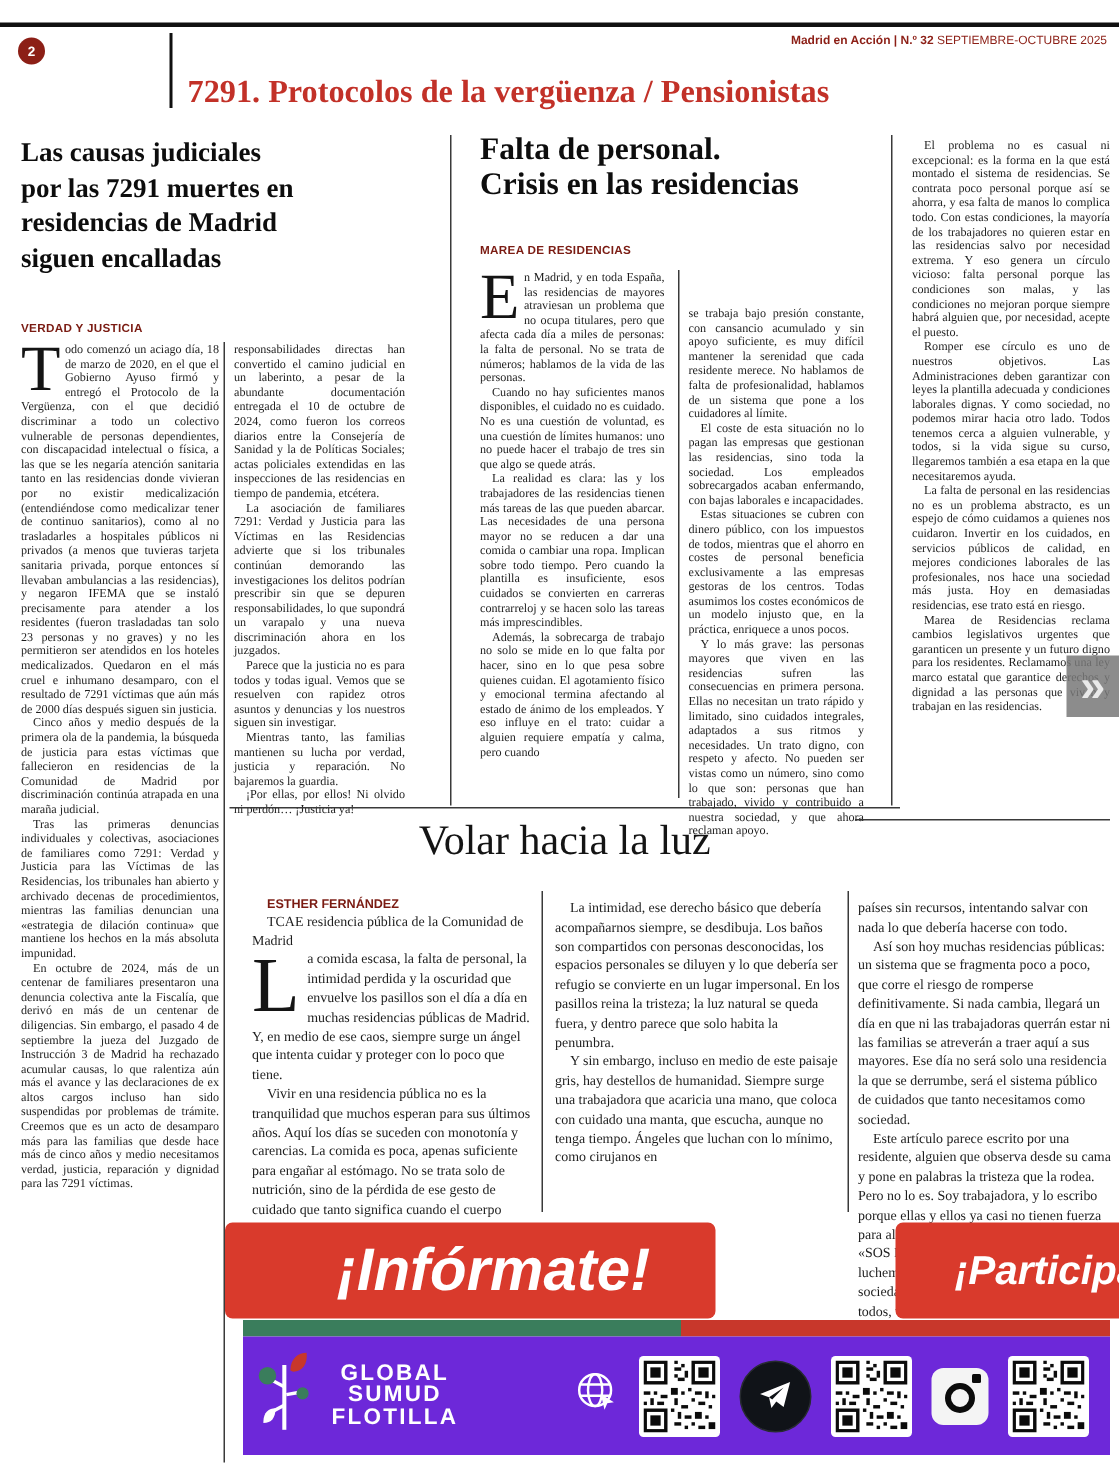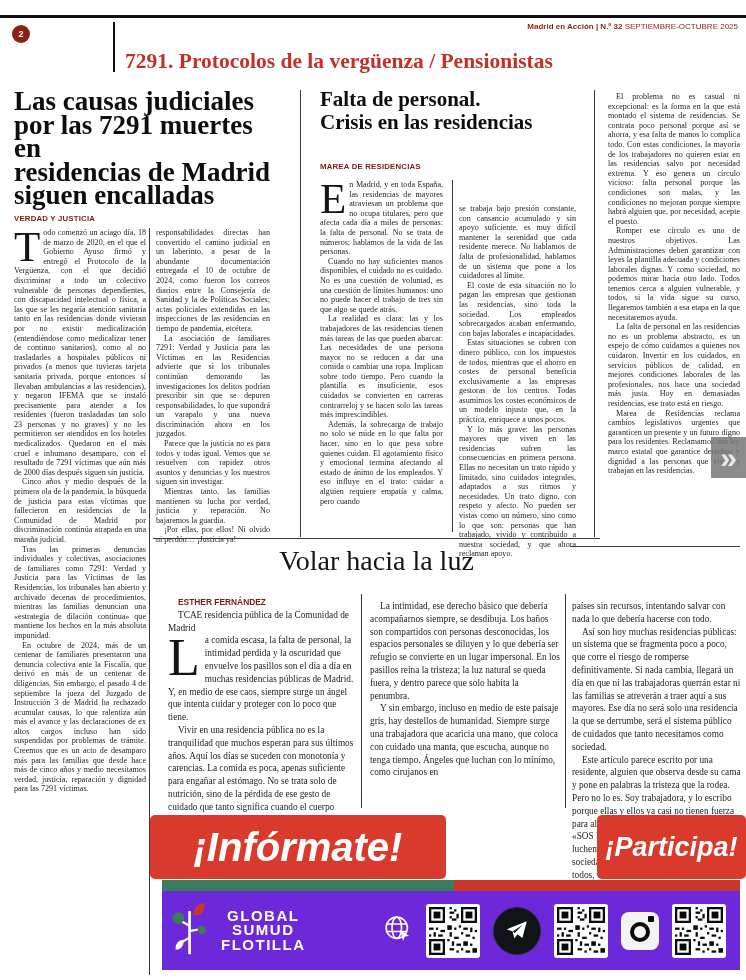--- a/index.html
+++ b/index.html
@@ -39,21 +39,21 @@
   .v-author{font-family:"Liberation Sans",sans-serif;font-weight:bold;font-size:8.4px;color:#7a1b12;margin:0;}
   .v-role{font-size:9.3px;margin:0 0 10px 0;}
 
   
   .fwd{position:absolute;left:711px;top:437px;width:35px;height:41px;background:rgba(120,120,120,.85);
     color:#e9e9e9;display:flex;align-items:center;justify-content:center;
     font-family:"Liberation Sans",sans-serif;font-size:30px;font-weight:bold;}
 
   
   .banner{position:absolute;background:#d93a2c;border-radius:5px;display:flex;align-items:center;justify-content:center;
-    font-family:"Liberation Sans",sans-serif;font-style:italic;font-weight:bold;color:#fff;}
+    font-family:"Liberation Sans",sans-serif;font-style:italic;font-weight:bold;color:#fff;padding-left:31px;}
   .banner.informate{left:150px;top:815px;width:296px;height:64px;font-size:40px;}
   .banner.participa{left:597px;top:815px;width:149px;height:64px;font-size:27px;}
   .stripe-green{position:absolute;left:162px;top:880px;width:292px;height:11px;background:#3a7d5c;}
   .stripe-red{position:absolute;left:454px;top:880px;width:286px;height:11px;background:#c8372b;}
   .black-strip{position:absolute;left:162px;top:891px;width:578px;height:79px;background:#6d28d9;
     display:flex;align-items:center;gap:13px;padding:0 14px 0 10px;box-sizing:border-box;}
   .gsf-text{color:#fff;font-family:"Liberation Sans",sans-serif;font-weight:bold;font-size:15px;
     line-height:14.5px;letter-spacing:1.5px;text-align:center;white-space:pre-line;}
   .qr{width:54px;height:54px;background:#fff;border-radius:3px;padding:3px;box-sizing:border-box;}
   .tg-circle{width:46px;height:46px;border-radius:50%;background:#101318;border:1px solid #272b30;
@@ -67,21 +67,21 @@
 <body>
 
 <div id="page">
 
   <div class="top-rule"></div>
   <div class="page-circle">2</div>
   <div class="head-vdiv"></div>
   <div class="subsection">7291. Protocolos de la vergüenza / Pensionistas</div>
   <div class="masthead"><b>Madrid en Acción | N.º 32</b><span> SEPTIEMBRE-OCTUBRE 2025</span></div>
 
-  <div class="headline" style="left:14px;top:90px;width:256px;font-size:27px;line-height:23.5px;">Las causas judiciales
+  <div class="headline" style="left:14px;top:90px;width:256px;font-size:18px;line-height:23.5px;">Las causas judiciales
 por las 7291 muertes en
 residencias de Madrid
 siguen encalladas</div>
   <div class="kicker" style="left:14px;top:214px;">VERDAD Y JUSTICIA</div>
 
   <div class="col" style="left:14px;top:228px;width:132px;height:748px;">
     <p class="first"><span class="dropcap">T</span><span>odo comenzó un aciago día, 18 de marzo de 2020, en el que el Gobierno Ayuso firmó y entregó el Protocolo de la Vergüenza, con el que decidió discriminar a todo un colectivo vulnerable de personas dependientes, con discapacidad intelectual o física, a las que se les negaría atención sanitaria tanto en las residencias donde vivieran por no existir medicalización (entendiéndose como medicalizar tener de continuo sanitarios), como al no trasladarles a hospitales públicos ni privados (a menos que tuvieras tarjeta sanitaria privada, porque entonces sí llevaban ambulancias a las residencias), y negaron IFEMA que se instaló precisamente para atender a los residentes (fueron trasladadas tan solo 23 personas y no graves) y no les permitieron ser atendidos en los hoteles medicalizados. Quedaron en el más cruel e inhumano desamparo, con el resultado de 7291 víctimas que aún más de 2000 días después siguen sin justicia.</span></p>
     <p>Cinco años y medio después de la primera ola de la pandemia, la búsqueda de justicia para estas víctimas que fallecieron en residencias de la Comunidad de Madrid por discriminación continúa atrapada en una maraña judicial.</p>
     <p>Tras las primeras denuncias individuales y colectivas, asociaciones de familiares como 7291: Verdad y Justicia para las Víctimas de las Residencias, los tribunales han abierto y archivado decenas de procedimientos, mientras las familias denuncian una «estrategia de dilación continua» que mantiene los hechos en la más absoluta impunidad.</p>
     <p>En octubre de 2024, más de un centenar de familiares presentaron una denuncia colectiva ante la Fiscalía, que derivó en más de un centenar de diligencias. Sin embargo, el pasado 4 de septiembre la jueza del Juzgado de Instrucción 3 de Madrid ha rechazado acumular causas, lo que ralentiza aún más el avance y las declaraciones de ex altos cargos incluso han sido suspendidas por problemas de trámite. Creemos que es un acto de desamparo más para las familias que desde hace más de cinco años y medio necesitamos verdad, justicia, reparación y dignidad para las 7291 víctimas.</p>

